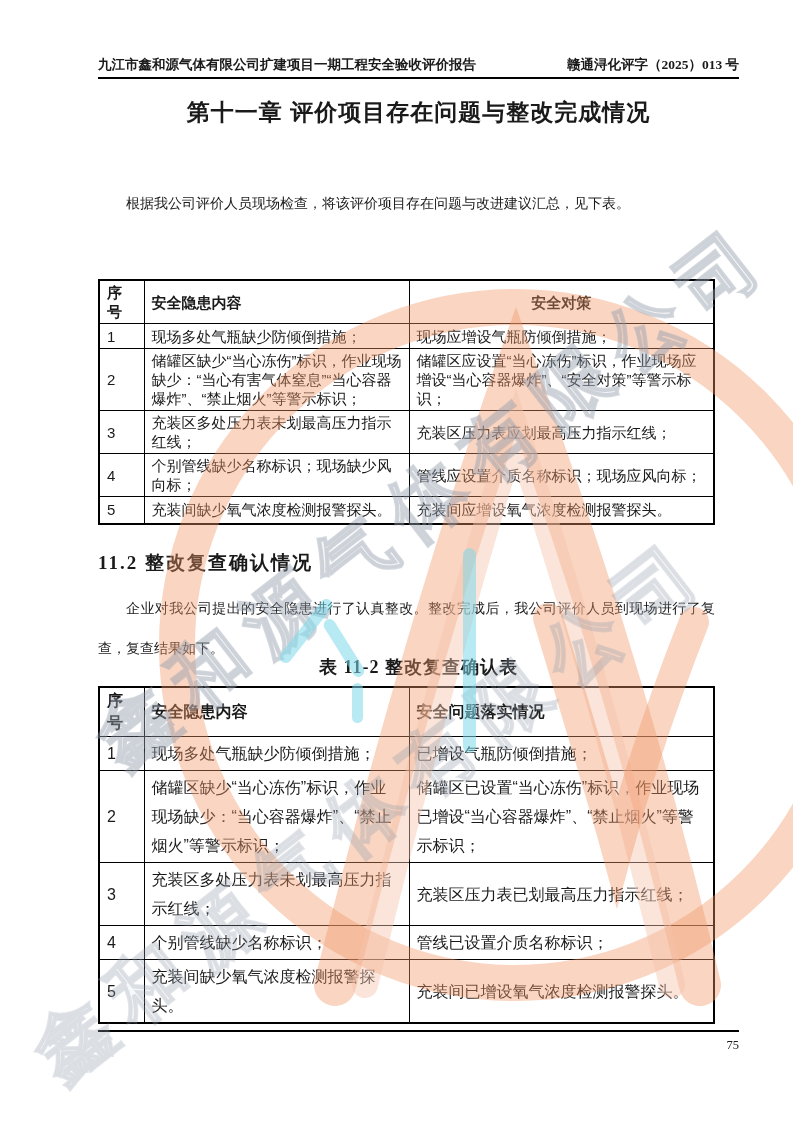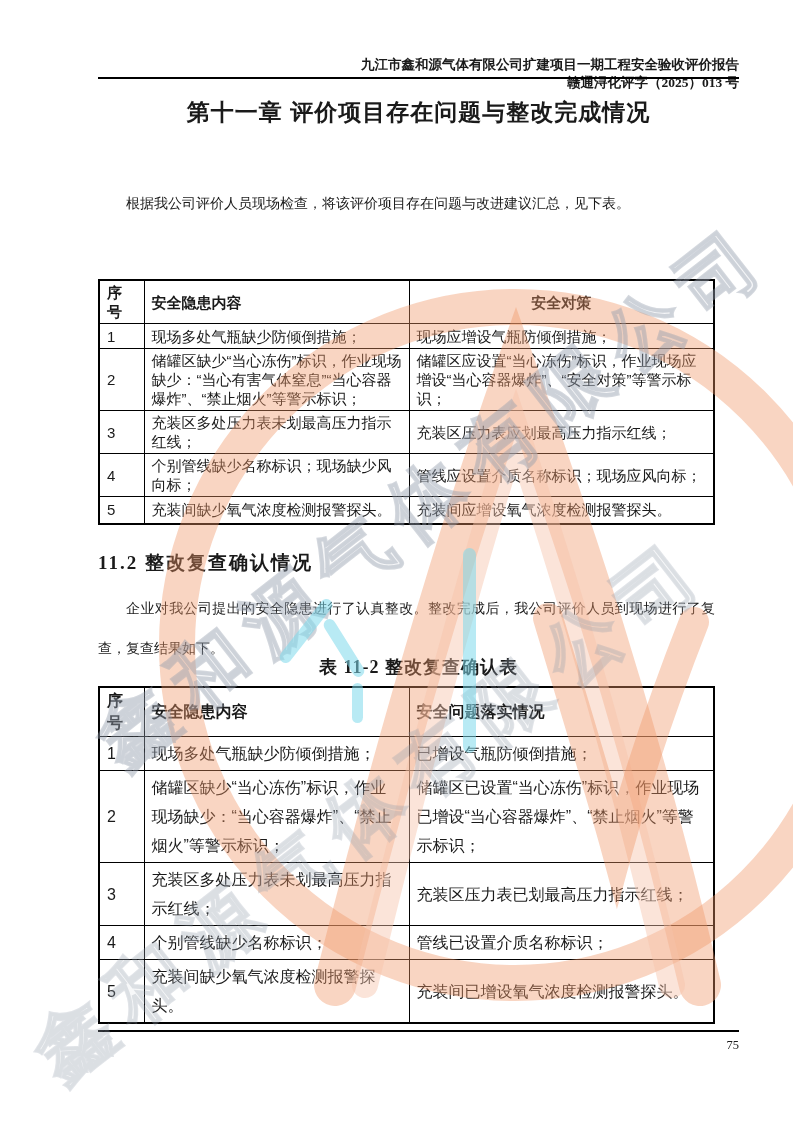--- a/index.html
+++ b/index.html
@@ -14,21 +14,20 @@
     color:#1a1a1a;
   }
   .abs { position:absolute; }
 
   
   .hdr {
     left:98px; right:54px; top:56px;
     display:flex; justify-content:space-between; align-items:flex-end;
     font-size:13.5px; font-weight:bold;
     font-family:"Liberation Serif", serif;
-    flex-direction:column;
   }
   .hdr-rule { left:98px; right:54px; top:77px; height:2px; background:#000; }
 
   
   .chapter {
     left:98px; right:54px; top:97px;
     text-align:center; font-size:23px; font-weight:bold;
     font-family:"Liberation Sans", sans-serif;
     letter-spacing:1px;
   }

